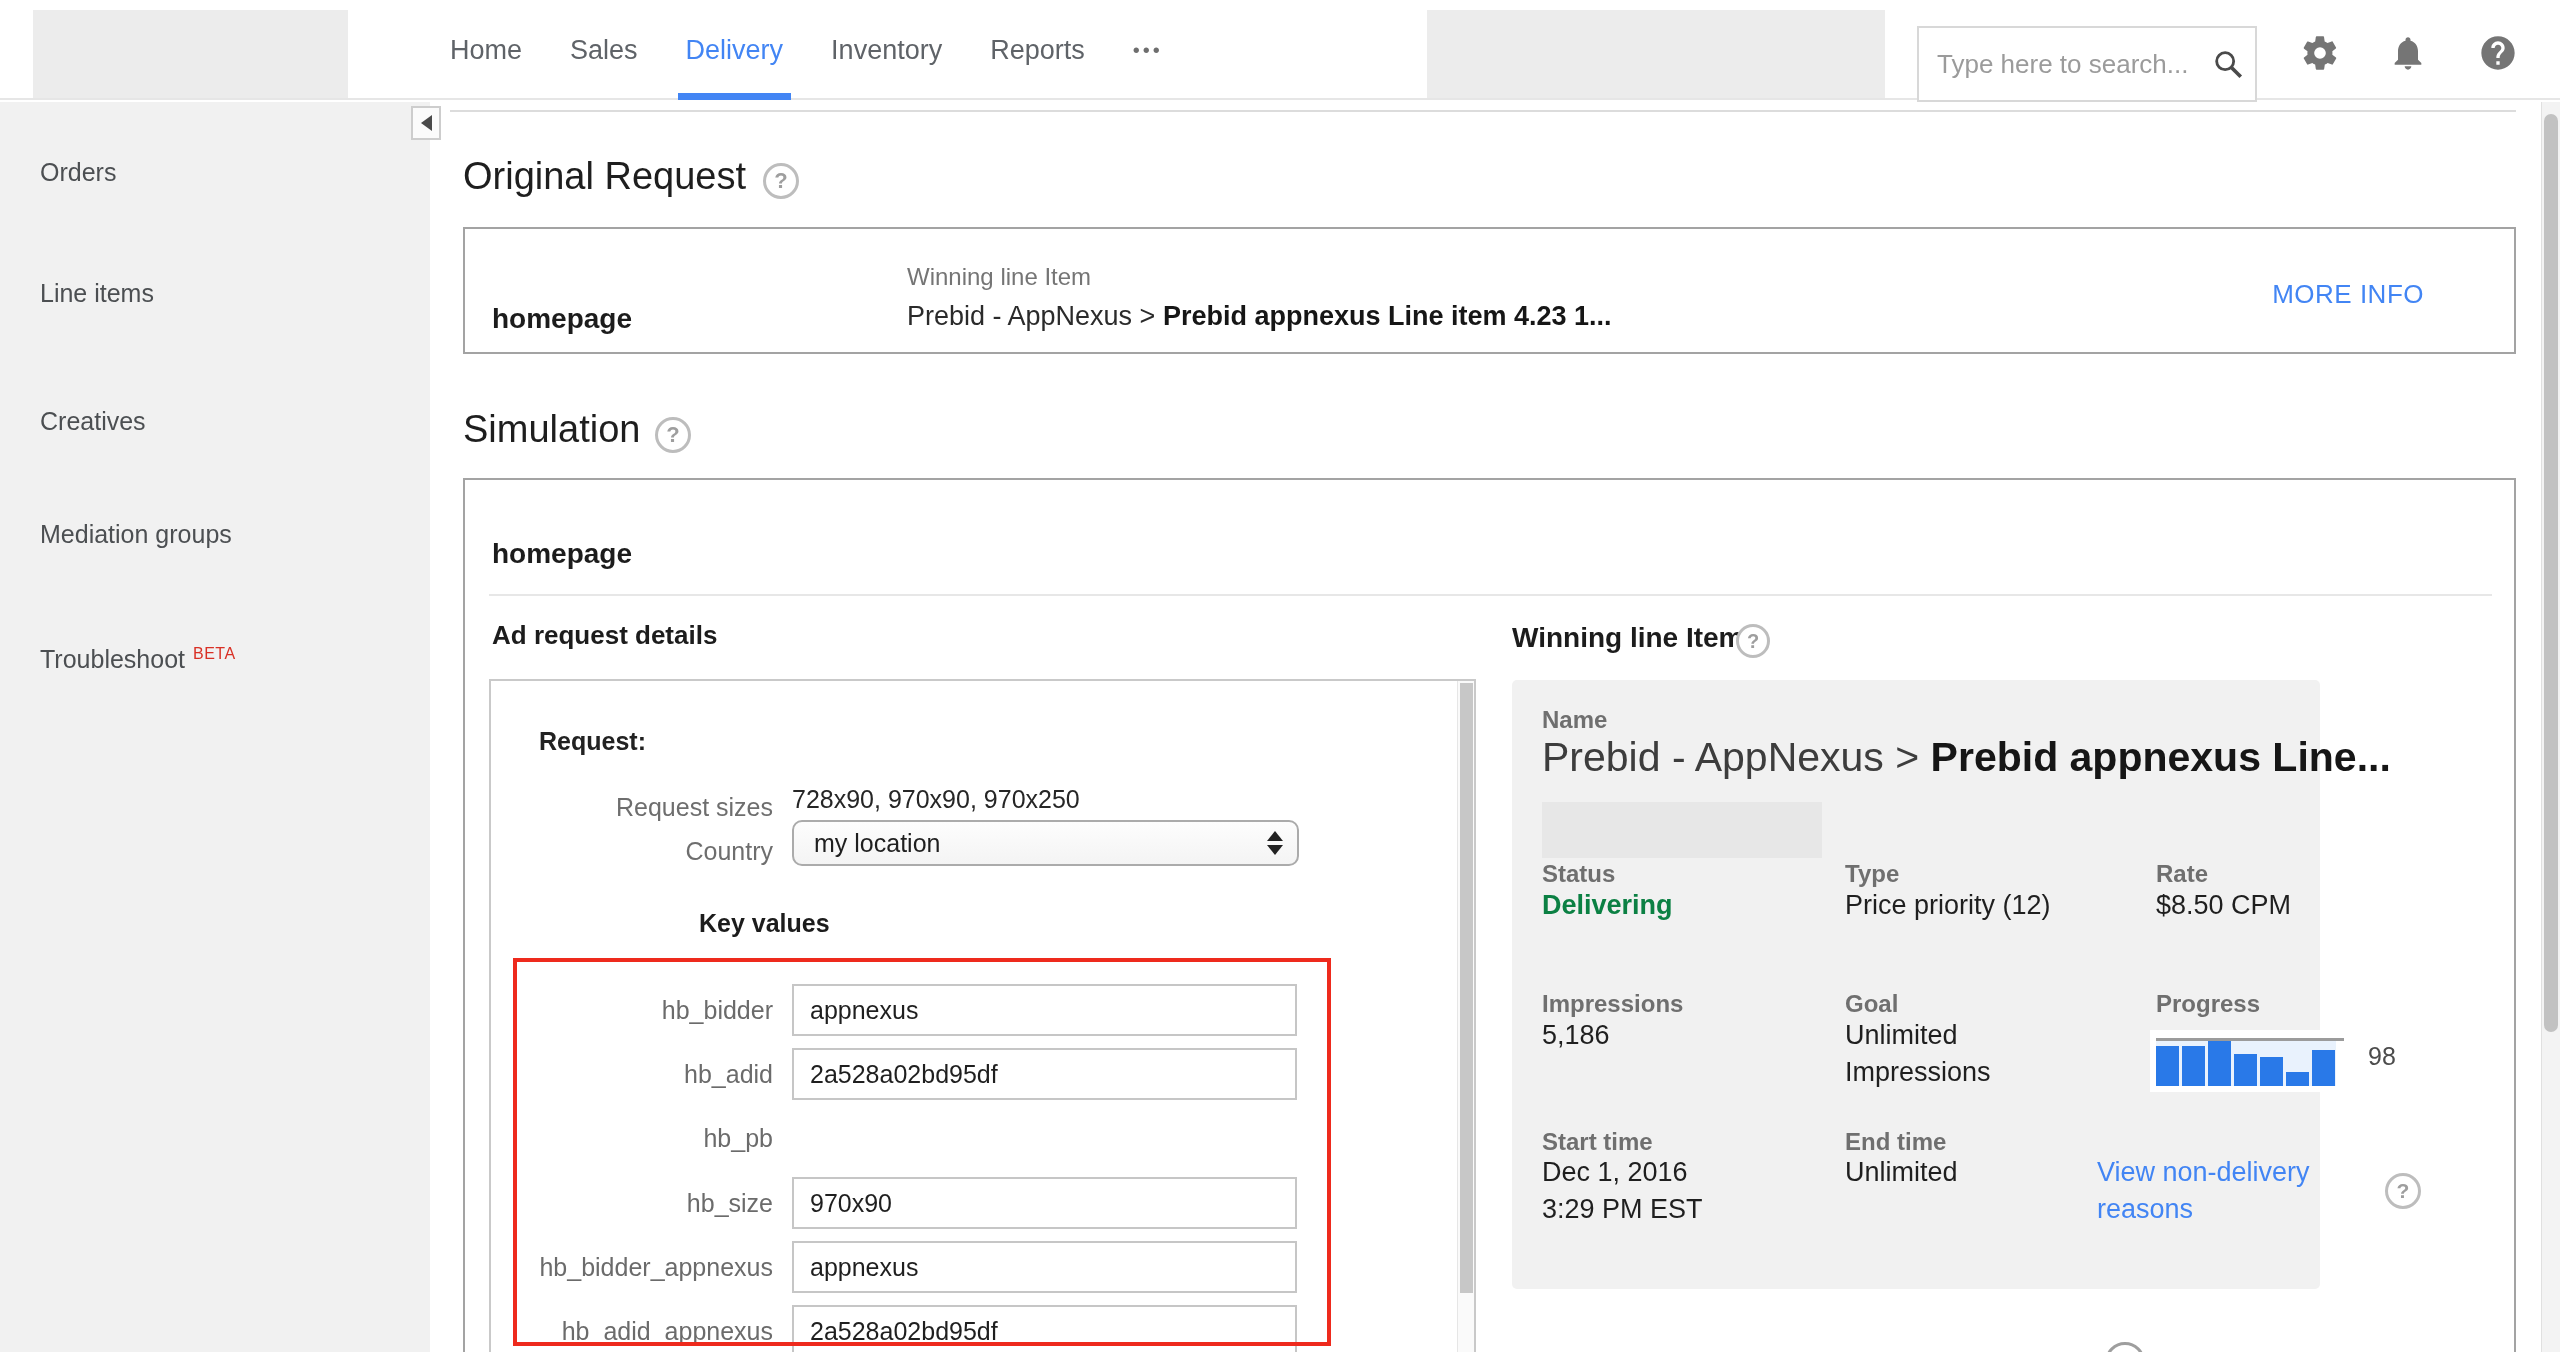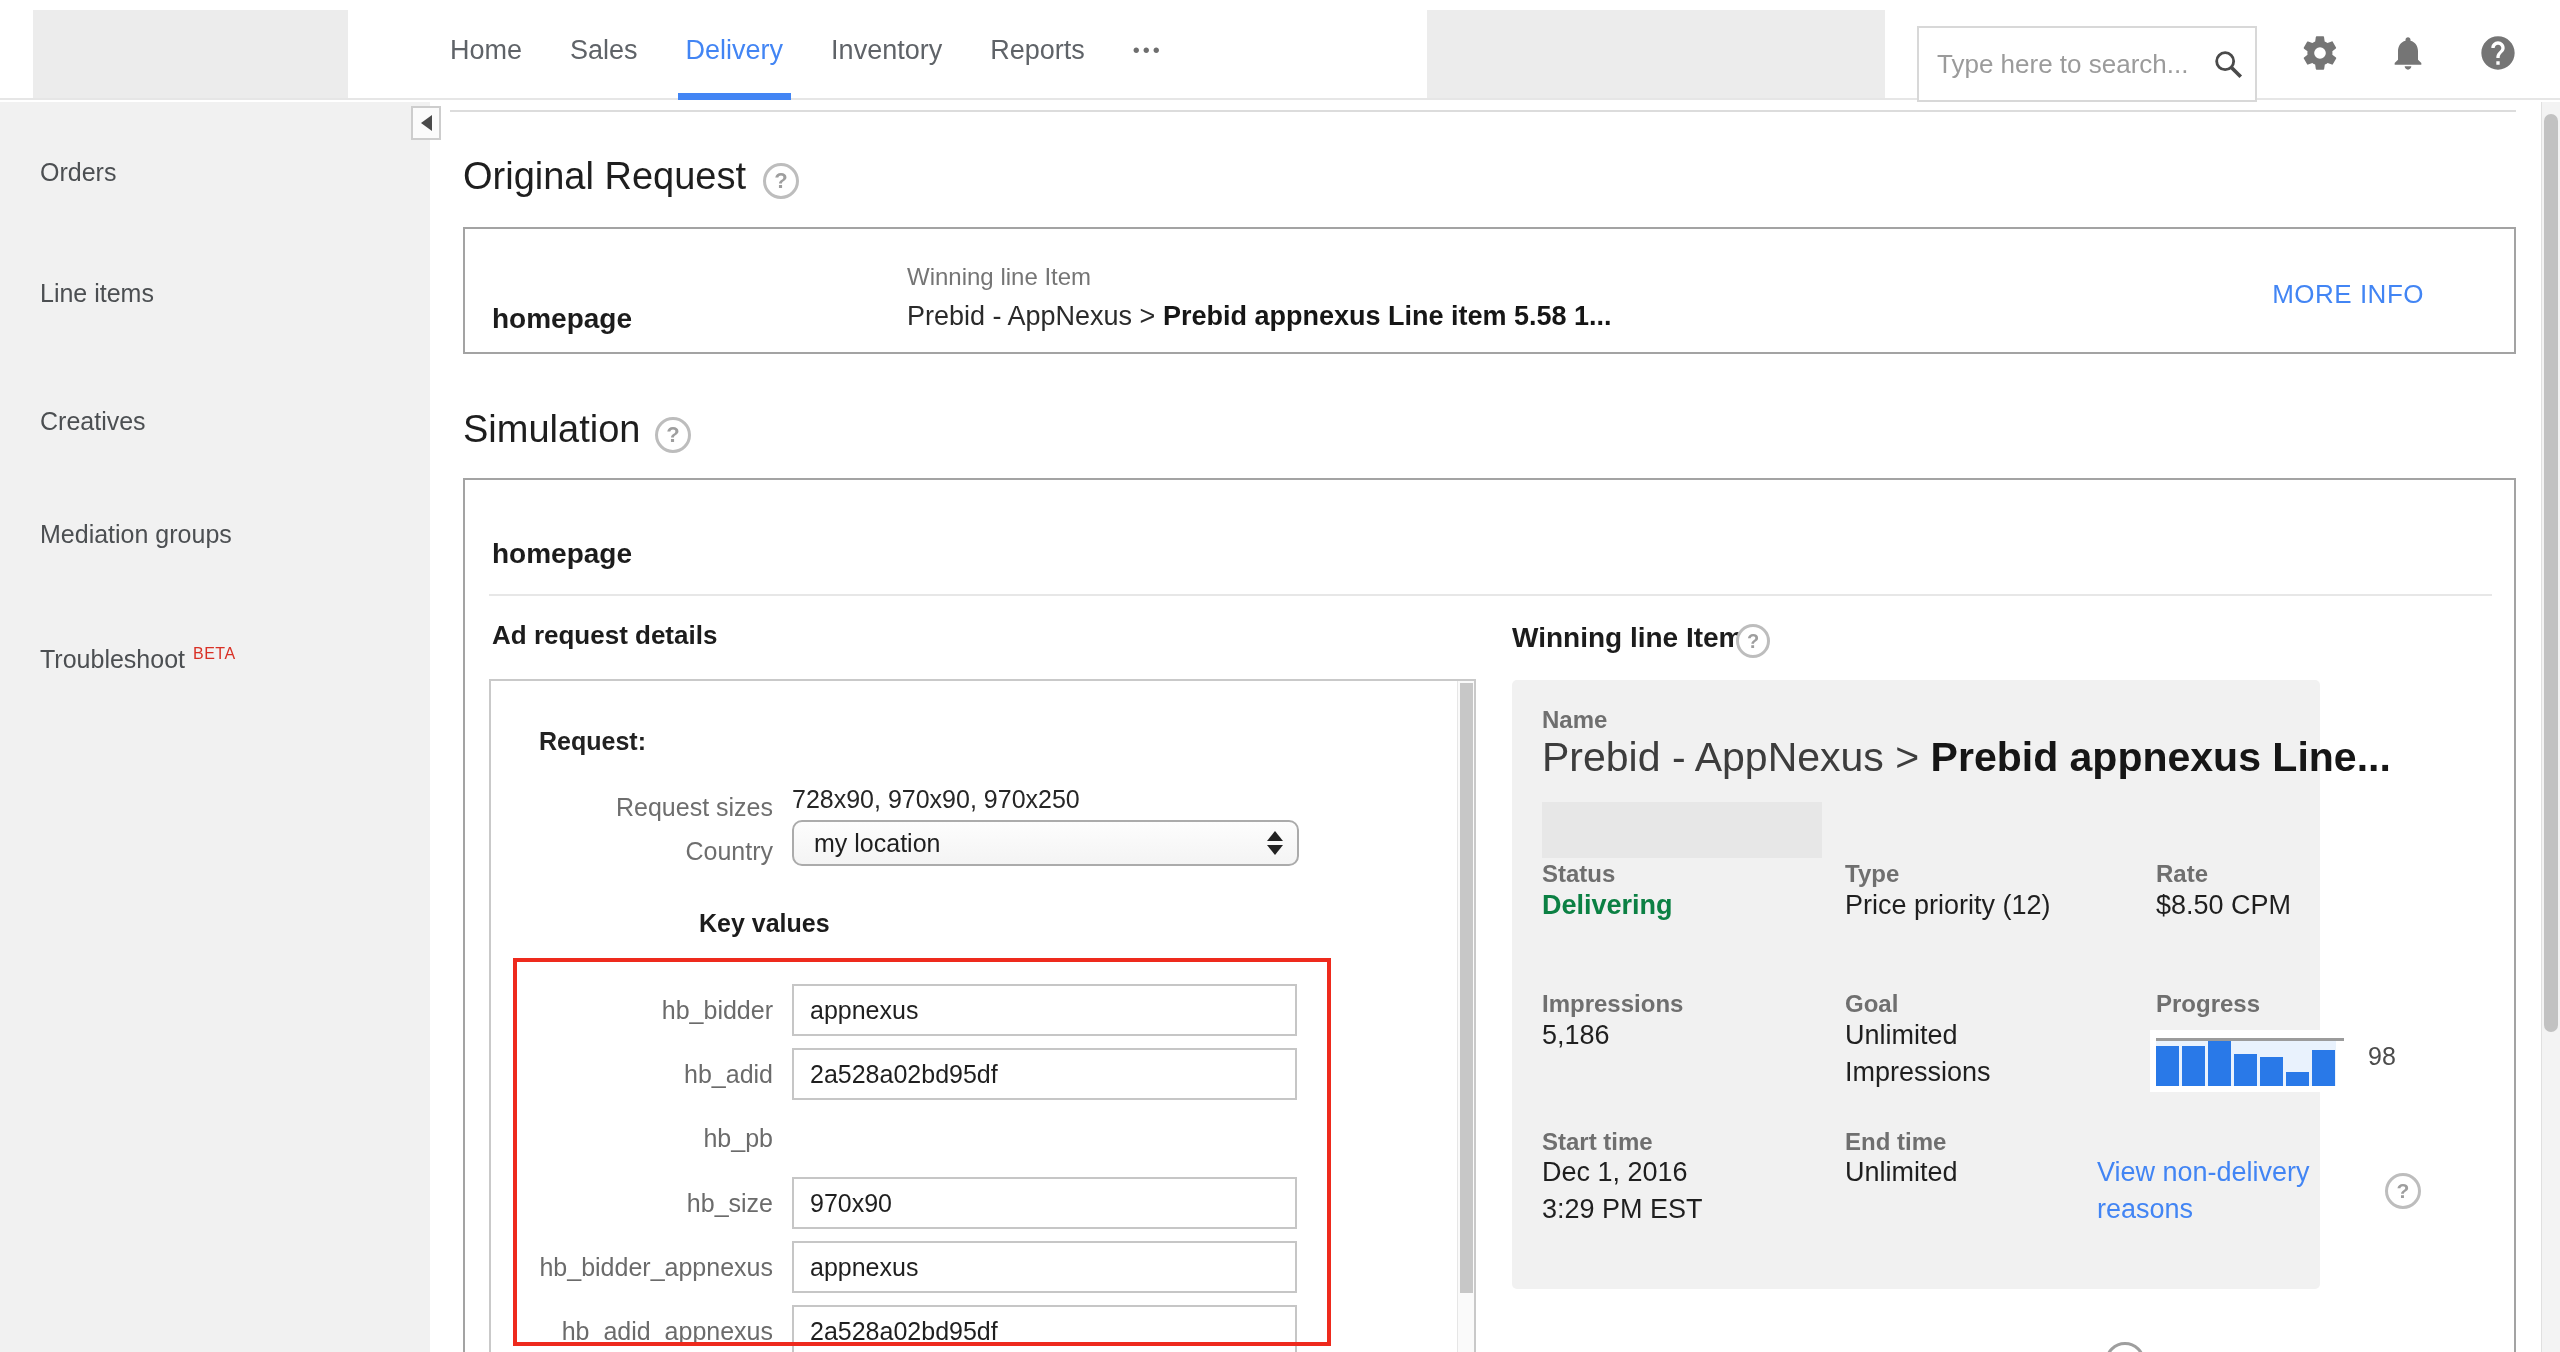--- a/index.html
+++ b/index.html
@@ -197,21 +197,21 @@
   <div class="thumb"></div>
 </div>
 
 <div class="abs section-title" style="left:463px; top:155px;">Original Request</div>
 <div class="abs qmark" style="left:763px; top:163px;">?</div>
 
 <div id="or-card" class="abs">
   <div id="or-name" class="abs">homepage</div>
   <div id="or-win-label" class="abs">Winning line Item</div>
   <div id="or-win-value" class="abs">
-    <span>Prebid - AppNexus &gt; </span><b>Prebid appnexus Line item 5.58 1...</b>
+    <span>Prebid - AppNexus &gt; </span><b>Prebid appnexus Line item 4.23 1...</b>
   </div>
   <div id="more-info" class="abs">MORE INFO</div>
 </div>
 
 <div class="abs section-title" style="left:463px; top:408px;">Simulation</div>
 <div class="abs qmark" style="left:655px; top:417px;">?</div>
 
 <div id="sim-card" class="abs">
   <div id="sim-name" class="abs">homepage</div>
   <div id="sim-divider" class="abs"></div>

